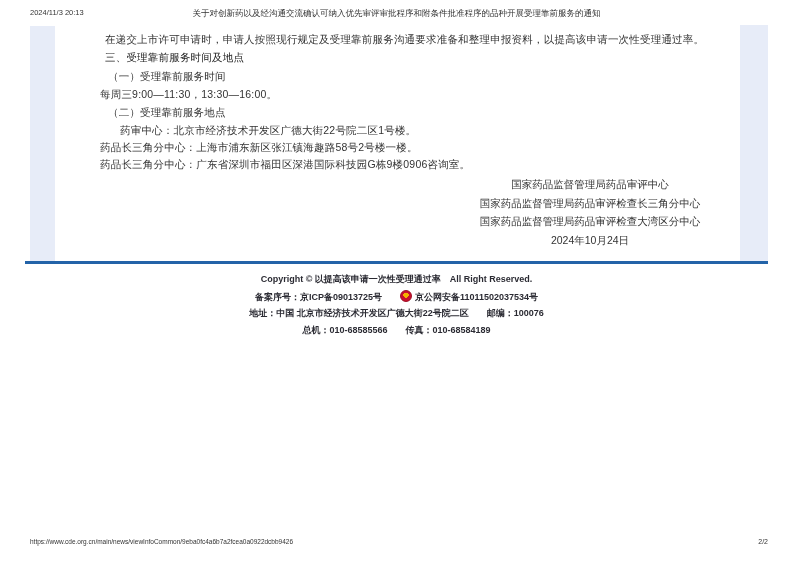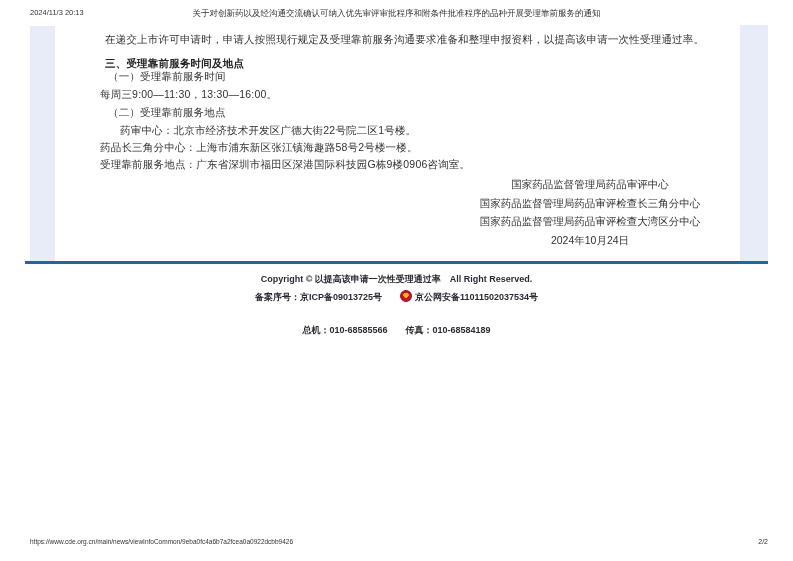--- a/index.html
+++ b/index.html
@@ -18,21 +18,21 @@
   .print-title{left:0;right:0;top:8px;text-align:center;font-size:8.5px;color:#333;}
 
   
   .bar-left{left:30px;top:26px;width:25px;height:235px;background:#e7ecf8;}
   .bar-right{left:740px;top:25px;width:28px;height:236px;background:#e7ecf8;}
   .divider{left:25px;top:261px;width:743px;height:2.5px;background:#2363a8;}
 
   
   .body-line{font-size:10.5px;color:#333;letter-spacing:0.2px;text-align:center;}
   .intro{left:105px;top:33px;}
-  .section-heading{left:105px;top:57px;font-weight:bold;color:#222;}
+  .section-heading{left:105px;top:51px;font-weight:normal;color:#222;}
   .sub-heading1{left:108px;top:70px;}
   .times{left:100px;top:88px;}
   .sub-heading2{left:108px;top:106px;}
   .loc1{left:100px;top:124px;margin-left:20px;}
   .loc2{left:100px;top:141px;}
   .loc3{left:100px;top:158px;}
 
   .sig{left:450px;width:280px;text-align:center;font-size:10.5px;color:#333;}
   .sig1{top:178px;}
   .sig2{top:197px;}
@@ -70,30 +70,33 @@
   <div class="abs bar-right"></div>
   <div class="abs divider"></div>
 
   <div class="abs body-line intro">在递交上市许可申请时，申请人按照现行规定及受理靠前服务沟通要求准备和整理申报资料，以提高该申请一次性受理通过率。</div>
   <div class="abs body-line section-heading">三、受理靠前服务时间及地点</div>
   <div class="abs body-line sub-heading1">（一）受理靠前服务时间</div>
   <div class="abs body-line times">每周三9:00—11:30，13:30—16:00。</div>
   <div class="abs body-line sub-heading2">（二）受理靠前服务地点</div>
   <div class="abs body-line loc1">药审中心：北京市经济技术开发区广德大街22号院二区1号楼。</div>
   <div class="abs body-line loc2">药品长三角分中心：上海市浦东新区张江镇海趣路58号2号楼一楼。</div>
-  <div class="abs body-line loc3">受理靠前服务地点：广东省深圳市福田区深港国际科技园G栋9楼0906咨询室。</div>
+  <div class="abs body-line loc3">药品长三角分中心：广东省深圳市福田区深港国际科技园G栋9楼0906咨询室。</div>
 
   <div class="abs sig sig1">国家药品监督管理局药品审评中心</div>
   <div class="abs sig sig2">国家药品监督管理局药品审评检查长三角分中心</div>
   <div class="abs sig sig3">国家药品监督管理局药品审评检查大湾区分中心</div>
   <div class="abs sig sig-date">2024年10月24日</div>
 
   <div class="abs footer-line f1">Copyright © 以提高该申请一次性受理通过率　All Right Reserved.</div>
   <div class="abs footer-line f2">
     <span>备案序号：京ICP备09013725号</span><span class="gap"></span><span class="badge"></span><span>京公网安备11011502037534号</span>
+  </div>
+  <div class="abs footer-line f3">
+    <span>地址：中国 北京市经济技术开发区广德大街22号院二区</span><span class="gap"></span><span>邮编：100076</span>
   </div>
   <div class="abs footer-line f4">
     <span>总机：010-68585566</span><span class="gap"></span><span>传真：010-68584189</span>
   </div>
 
   <div class="abs print-url">https://www.cde.org.cn/main/news/viewInfoCommon/9eba0fc4a6b7a2fcea0a0922dcbb9426</div>
   <div class="abs print-pagenum">2/2</div>
 
 </div>
 

